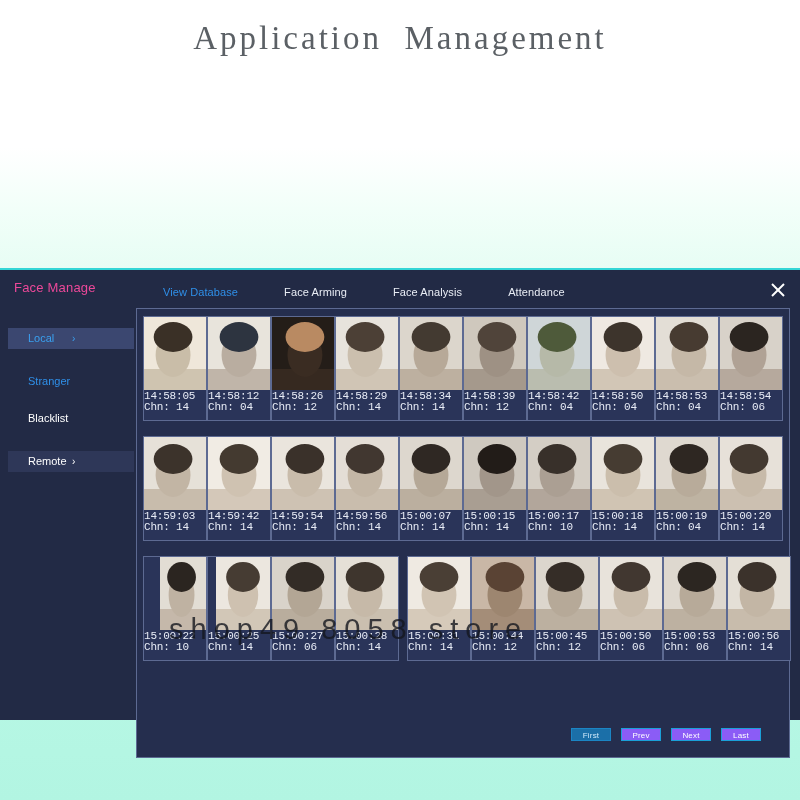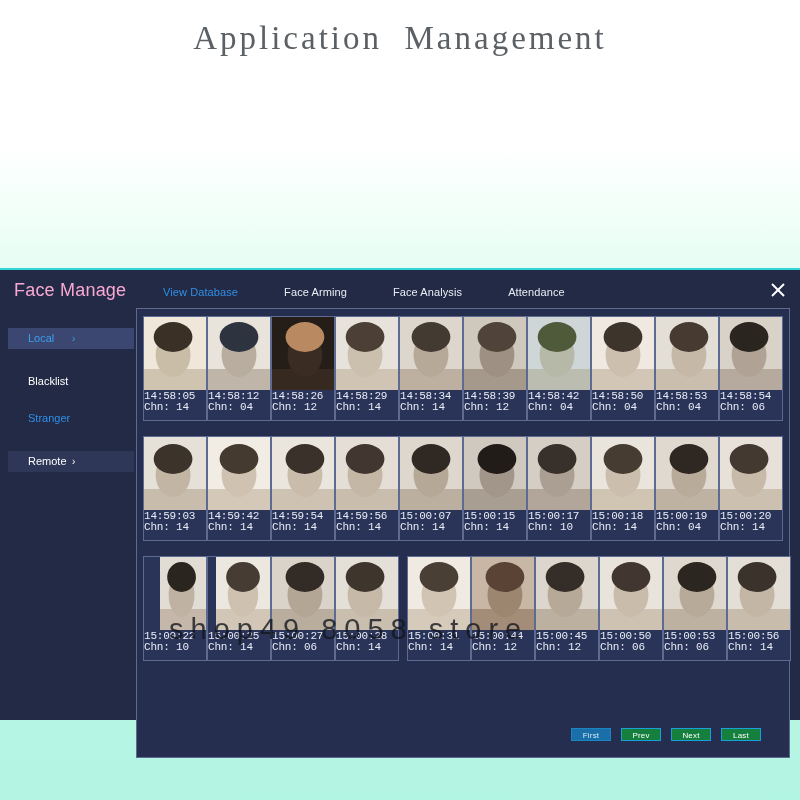--- a/index.html
+++ b/index.html
@@ -63,22 +63,22 @@
     border-top: 2px solid #33d6d6;
   }
 
   .titlebar {
     position: relative;
     height: 38px;
   }
   .app-title {
     position: absolute;
     left: 14px; top: 10px;
-    font-size: 18px;
-    color: #f9a8d4;
+    font-size: 13px;
+    color: #ec4899;
     letter-spacing: .2px;
   }
   .tabs {
     position: absolute;
     left: 163px; top: 16px;
     display: flex;
   }
   .tab {
     font-size: 11px;
     color: #e9edf5;
@@ -218,21 +218,21 @@
     z-index: 6;
   }
   .pg-btn {
     width: 40px;
     height: 13px;
     line-height: 13px;
     text-align: center;
     font-size: 8px;
     font-family: "Liberation Sans", sans-serif;
     color: #ffffff;
-    background: #15803d;
+    background: #8b5cf6;
     border: 1px solid #1aa0d8;
     cursor: pointer;
     letter-spacing: .2px;
   }
   .pg-btn.first {
     background: #1b6fa8;
     border-color: #1b85c4;
     color: #cfe9fb;
   }
 </style>
@@ -261,22 +261,22 @@
         <line x1="17" y1="5" x2="5" y2="17" stroke="#ffffff" stroke-width="2"></line>
       </svg>
     </div>
   </div>
 
   <div class="app-body">
 
     <div class="sidebar" id="sidebar">
         <div class="side-item sel-local"><span>Local</span><span class="chev">›</span></div>
         <div class="side-spacer"></div>
+        <div class="side-item stranger"><span>Stranger</span></div>
         <div class="side-item  blacklist"><span>Blacklist</span></div>
-        <div class="side-item stranger"><span>Stranger</span></div>
         <div class="side-spacer"></div>
         <div class="side-item remote"><span>Remote</span><span class="chev">›</span></div>
       </div>
 
     <div class="content-panel">
       <div class="grid" id="grid">
           <div class="grid-row">
             <div class="cell" style="margin-right: 0px;">
               <div class="thumb">
                 <svg class="thumb-img" viewBox="0 0 64 73" preserveAspectRatio="none">

